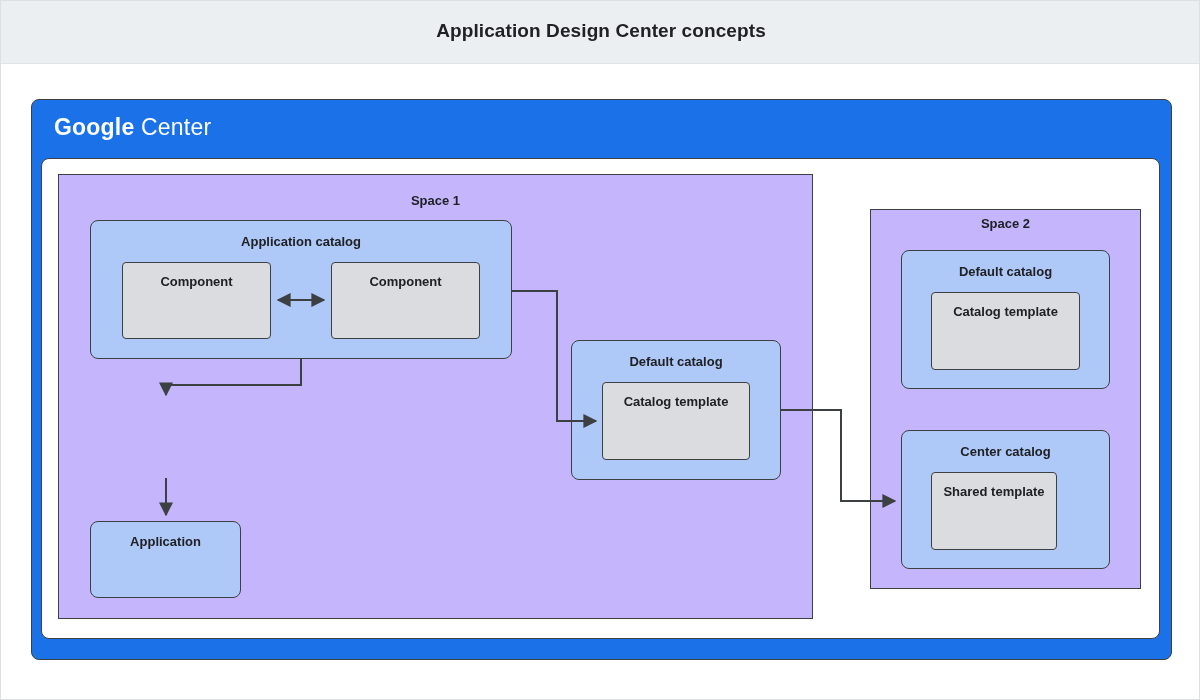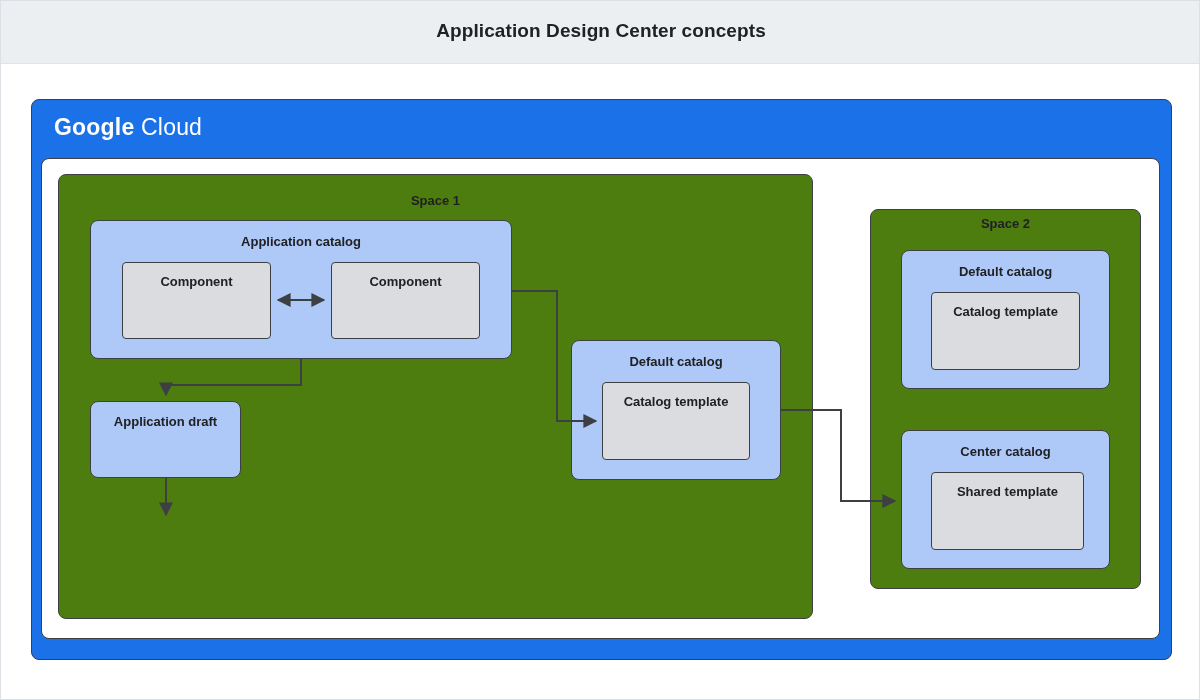--- a/index.html
+++ b/index.html
@@ -65,23 +65,23 @@
     width: 1119px;
     height: 481px;
     background: #ffffff;
     border: 1px solid #3c4043;
     border-radius: 8px;
     box-sizing: border-box;
   }
   
   .space-box {
     position: absolute;
-    background: #4d7c0f;
+    background: #c4b5fd;
     border: 1px solid #3c4043;
-    border-radius: 8px;
+    border-radius: 0;
     box-sizing: border-box;
   }
   .blue-box {
     position: absolute;
     background: #aec8f8;
     border: 1px solid #3c4043;
     border-radius: 8px;
     box-sizing: border-box;
   }
   .gray-box {
@@ -114,44 +114,44 @@
 <body>
 
 <div id="page">
 
   <div id="header-bar">
     <div id="page-title">Application Design Center concepts</div>
   </div>
 
   <div id="cloud-panel">
     <div id="cloud-logo">
-      <span class="g1">Google</span><span class="g2">&nbsp;</span><span class="g2">Cloud</span>
+      <span class="g1">Google</span><span class="g2">&nbsp;</span><span class="g2">Center</span>
     </div>
   </div>
 
   <div id="inner-panel"></div>
 
   <div class="space-box" style="left:57px; top:173px; width:755px; height:445px;">
     <div class="box-label" style="top:18px;">Space 1</div>
   </div>
 
   <div class="blue-box" style="left:89px; top:219px; width:422px; height:139px;">
     <div class="box-label" style="top:13px;">Application catalog</div>
   </div>
   <div class="gray-box" style="left:121px; top:261px; width:149px; height:77px;">
     <div class="box-label" style="top:11px;">Component</div>
   </div>
   <div class="gray-box" style="left:330px; top:261px; width:149px; height:77px;">
     <div class="box-label" style="top:11px;">Component</div>
   </div>
 
-  <div class="blue-box" style="left:89px; top:400px; width:151px; height:77px;">
-    <div class="box-label" style="top:12px;">Application draft</div>
+
+  <div class="blue-box" style="left:89px; top:520px; width:151px; height:77px;">
+    <div class="box-label" style="top:12px;">Application</div>
   </div>
-
 
   <div class="blue-box" style="left:570px; top:339px; width:210px; height:140px;">
     <div class="box-label" style="top:13px;">Default catalog</div>
   </div>
   <div class="gray-box" style="left:601px; top:381px; width:148px; height:78px;">
     <div class="box-label" style="top:11px;">Catalog template</div>
   </div>
 
   <div class="space-box" style="left:869px; top:208px; width:271px; height:380px;">
     <div class="box-label" style="top:6px;">Space 2</div>
@@ -160,21 +160,21 @@
   <div class="blue-box" style="left:900px; top:249px; width:209px; height:139px;">
     <div class="box-label" style="top:13px;">Default catalog</div>
   </div>
   <div class="gray-box" style="left:930px; top:291px; width:149px; height:78px;">
     <div class="box-label" style="top:11px;">Catalog template</div>
   </div>
 
   <div class="blue-box" style="left:900px; top:429px; width:209px; height:139px;">
     <div class="box-label" style="top:13px;">Center catalog</div>
   </div>
-  <div class="gray-box" style="left:930px; top:471px; width:153px; height:78px;">
+  <div class="gray-box" style="left:930px; top:471px; width:126px; height:78px;">
     <div class="box-label" style="top:11px;">Shared template</div>
   </div>
 
   <svg id="connectors" viewBox="0 0 1200 700" xmlns="http://www.w3.org/2000/svg">
     <defs>
       <marker id="arrow-end" viewBox="0 0 10 10" refX="9" refY="5" markerWidth="7" markerHeight="7" orient="auto-start-reverse">
         <path d="M 0 0 L 10 5 L 0 10 z" fill="#3c4043"></path>
       </marker>
       <marker id="arrow-start" viewBox="0 0 10 10" refX="9" refY="5" markerWidth="7" markerHeight="7" orient="auto-start-reverse">
         <path d="M 0 0 L 10 5 L 0 10 z" fill="#3c4043"></path>

